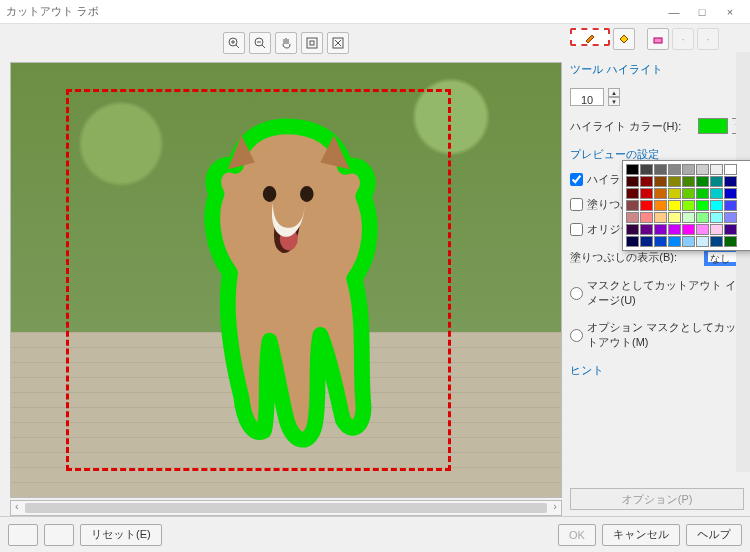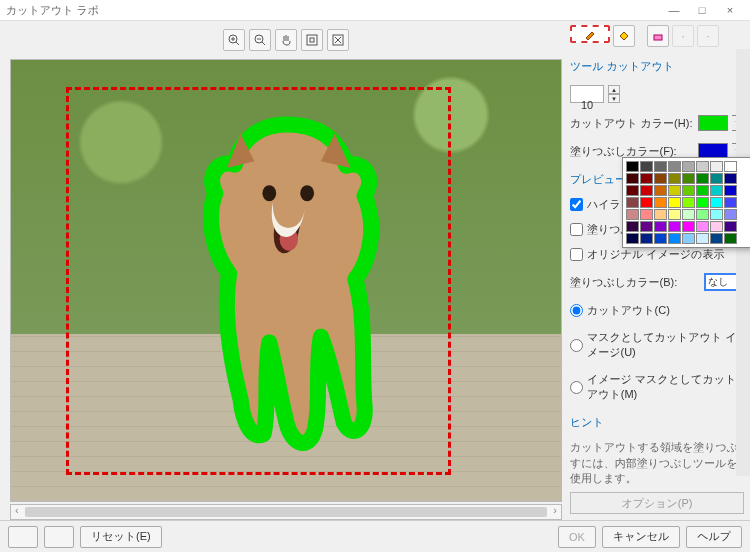--- a/index.html
+++ b/index.html
@@ -28,30 +28,30 @@
 .scrollh::before{content:"‹";position:absolute;left:4px;top:-1px;color:#888}
 .scrollh::after{content:"›";position:absolute;right:4px;top:-1px;color:#888}
 .scrollh .thumb{position:absolute;left:14px;right:14px;top:2px;bottom:2px;background:#d0d0d0;border-radius:2px}
 .rightpane{width:184px;padding:4px 6px 0 4px;display:flex;flex-direction:column;gap:6px;position:relative}
 .righticons{display:flex;gap:3px;margin-bottom:2px}
 .righticons .toolbtn.sel{border:2px dashed #d33}
 .righticons .toolbtn.dim{opacity:.4}
 .grouplabel{color:#0066b3;margin:4px 0 2px}
 .optrow{display:flex;align-items:center;gap:4px;margin:3px 0}
 .optrow label{flex:1}
-.numbox{width:34px;height:18px;border:1px solid #aaa;background:#fff;text-align:center;padding-top:13px}
+.numbox{width:34px;height:18px;border:1px solid #aaa;background:#fff;text-align:center;padding-top:5px}
 .spin{width:12px;display:flex;flex-direction:column}
 .spin div{height:9px;border:1px solid #aaa;background:#f5f5f5;font-size:7px;text-align:center;line-height:7px;cursor:pointer}
 .swatch{width:30px;height:16px;border:1px solid #888;cursor:pointer}
 .swatch.green{background:#00e000}
 .swatch.blue{background:#0000d0}
 .dd{width:12px;height:16px;border:1px solid #888;border-left:none;background:#eee;font-size:8px;text-align:center;line-height:14px;cursor:pointer}
 .chk{display:flex;align-items:center;gap:4px;margin:2px 0}
 .chk input{margin:0}
-.sel{width:40px;height:18px;border:2px solid #3b82f6;background:#fff;font-size:10px;padding:0 2px}
+.sel{width:40px;height:18px;border:4px solid #3b82f6;background:#fff;font-size:10px;padding:0 2px}
 .radio{display:flex;align-items:center;gap:4px;margin:3px 0;color:#888}
 .hint{color:#666;line-height:1.4;margin-top:2px}
 .prevbtn{height:22px;border:1px solid #bbb;background:#eee;color:#999;text-align:center;line-height:20px;margin-top:auto;margin-bottom:6px}
 .footer{height:36px;border-top:1px solid #ccc;background:#f0f0f0;display:flex;align-items:center;padding:0 8px;gap:6px}
 .fbtn{height:22px;border:1px solid #aaa;background:#f5f5f5;padding:0 10px;display:flex;align-items:center;cursor:pointer;border-radius:2px}
 .fbtn.icon{width:30px;padding:0;justify-content:center}
 .fbtn.dim{color:#aaa}
 .spacer{flex:1}
 .palettepop{position:absolute;right:-2px;top:136px;width:130px;background:#fff;border:1px solid #888;box-shadow:2px 2px 6px rgba(0,0,0,.3);padding:3px;z-index:10}
 .palgrid{display:grid;grid-template-columns:repeat(8,13px);gap:1px}
@@ -145,72 +145,62 @@
    <div style="width:6px"></div>
    <div class="toolbtn">
           <svg width="12" height="12">
             <rect x="2" y="5" width="8" height="5" fill="#f8c" stroke="#a06"></rect>
           </svg>
         </div>
    <div class="toolbtn dim">·</div>
    <div class="toolbtn dim">·</div>
   </div>
 
-  <div class="grouplabel">ツール カットアウト</div>
+  <div class="grouplabel">ツール ハイライト</div>
   <div class="optrow">
    <div class="numbox">10</div>
    <div class="spin">
           <div>▴</div>
           <div>▾</div>
         </div>
   </div>
   <div class="optrow">
-   <label>カットアウト カラー(H):</label>
+   <label>ハイライト カラー(H):</label>
    <div class="swatch green"></div>
-   <div class="dd">▾</div>
-  </div>
-  <div class="optrow">
-   <label>塗りつぶしカラー(F):</label>
-   <div class="swatch blue"></div>
    <div class="dd">▾</div>
   </div>
 
   <div class="grouplabel">プレビューの設定</div>
   <div class="chk">
         <input type="checkbox" checked="" style="">
         <span>ハイライトの表示(O)</span>
       </div>
   <div class="chk">
         <input type="checkbox" style="">
         <span>塗りつぶしの表示(W)</span>
       </div>
   <div class="chk">
         <input type="checkbox" style="">
         <span>オリジナル イメージの表示</span>
       </div>
   <div class="optrow">
-   <label>塗りつぶしカラー(B):</label>
+   <label>塗りつぶしの表示(B):</label>
    <div class="sel">なし</div>
   </div>
 
-  <div class="radio">
-        <input type="radio" checked="" style="">
-        <span>カットアウト(C)</span>
-      </div>
   <div class="radio">
         <input type="radio" style="">
         <span>マスクとしてカットアウト イメージ(U)</span>
       </div>
   <div class="radio">
         <input type="radio" style="">
-        <span>イメージ マスクとしてカットアウト(M)</span>
+        <span>オプション マスクとしてカットアウト(M)</span>
       </div>
 
   <div class="grouplabel">ヒント</div>
-  <div class="hint">カットアウトする領域を塗りつぶすには、内部塗りつぶしツールを使用します。</div>
 
   <div class="prevbtn">オプション(P)</div>
 
   <div class="palettepop">
    <div class="palgrid" id="palgrid">
           <div class="palcell" style="background: rgb(0, 0, 0);"></div>
           <div class="palcell" style="background: rgb(68, 68, 68);"></div>
           <div class="palcell" style="background: rgb(102, 102, 102);"></div>
           <div class="palcell" style="background: rgb(136, 136, 136);"></div>
           <div class="palcell" style="background: rgb(170, 170, 170);"></div>

